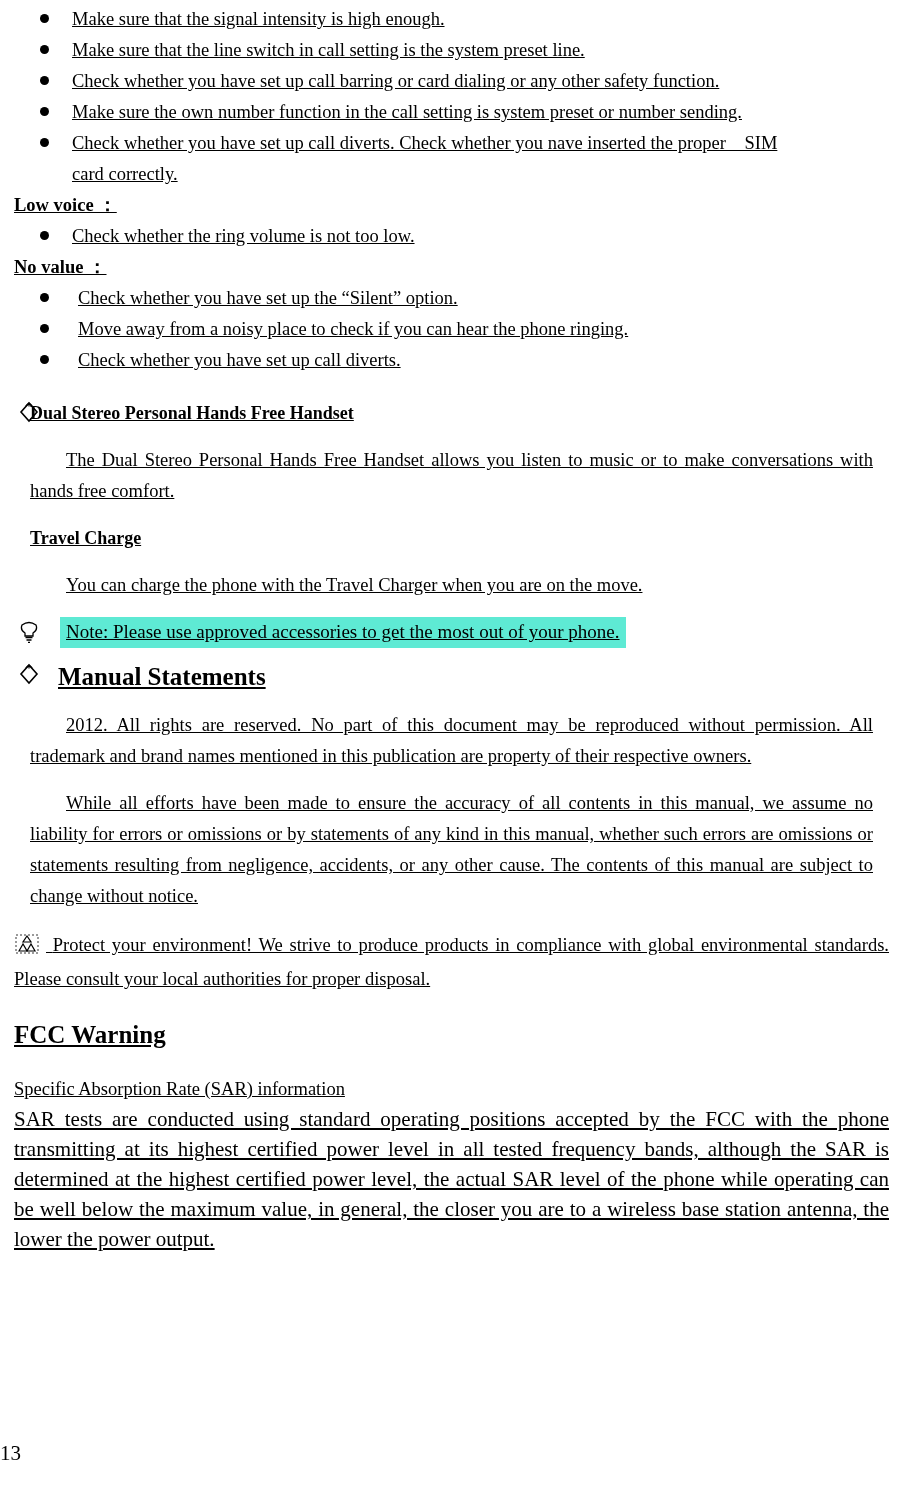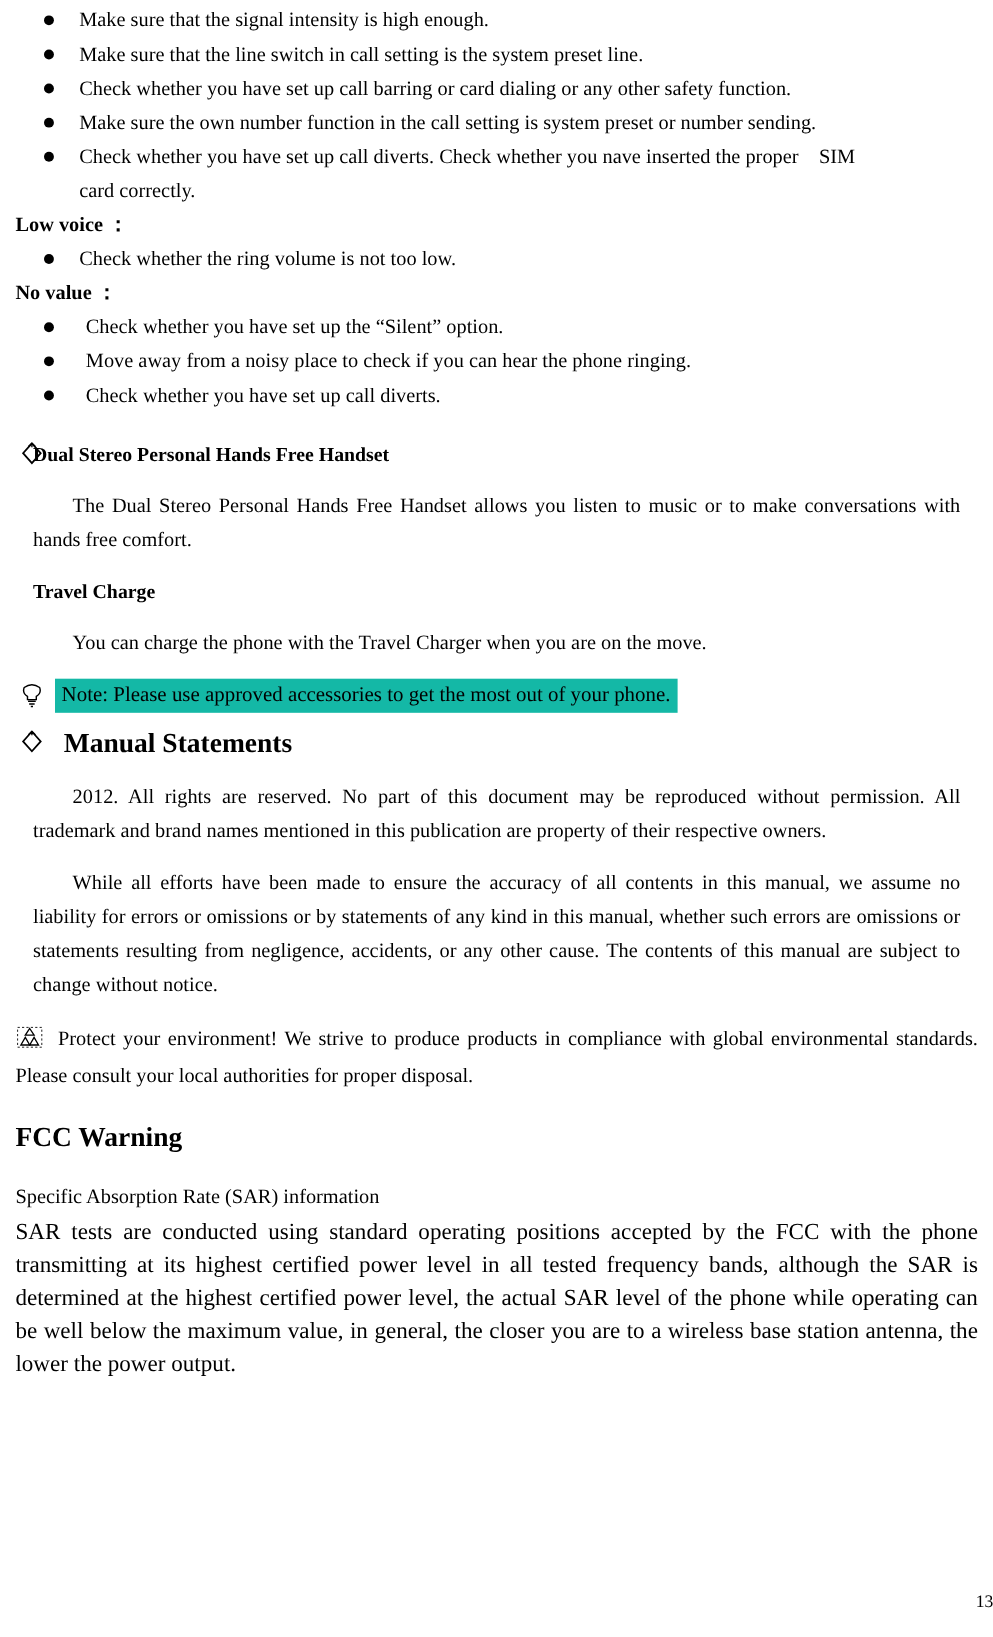--- a/index.html
+++ b/index.html
@@ -14,20 +14,21 @@
     color: #000000;
     position: relative;
     overflow: hidden;
   }
   .page {
     position: relative;
     width: 903px;
     height: 1488px;
     padding: 0;
     box-sizing: border-box;
+    text-decoration: underline;
   }
   .content {
     padding: 4px 14px 0 14px;
   }
 
   
   ul.bullets {
     list-style: none;
     margin: 0;
     padding: 0;
@@ -114,23 +115,23 @@
   }
   .note-icon {
     width: 30px;
     height: 26px;
     flex: 0 0 auto;
     margin-top: 3px;
   }
   .note-text {
     font-size: 19px;
     line-height: 28px;
-    background: #14b8a6;
+    background: #5eead4;
     padding: 1px 6px 2px 6px;
-    margin-left: 6px;
+    margin-left: 16px;
   }
 
   .env-par {
     font-size: 18.5px;
     line-height: 34px;
     text-align: justify;
     margin: 0;
   }
   .env-icon {
     display: inline-block;
@@ -157,22 +158,22 @@
     line-height: 30px;
     margin: 0;
     text-align: justify;
   }
 
   .page-number {
     position: absolute;
     bottom: 22px;
     left: 0;
     width: 903px;
-    text-align: right;
-    font-size: 16px;
+    text-align: left;
+    font-size: 21px;
   }
 </style>
 </head>
 <body>
 
 <div class="page">
   <div class="content">
 
     <ul class="bullets">
       <li>

